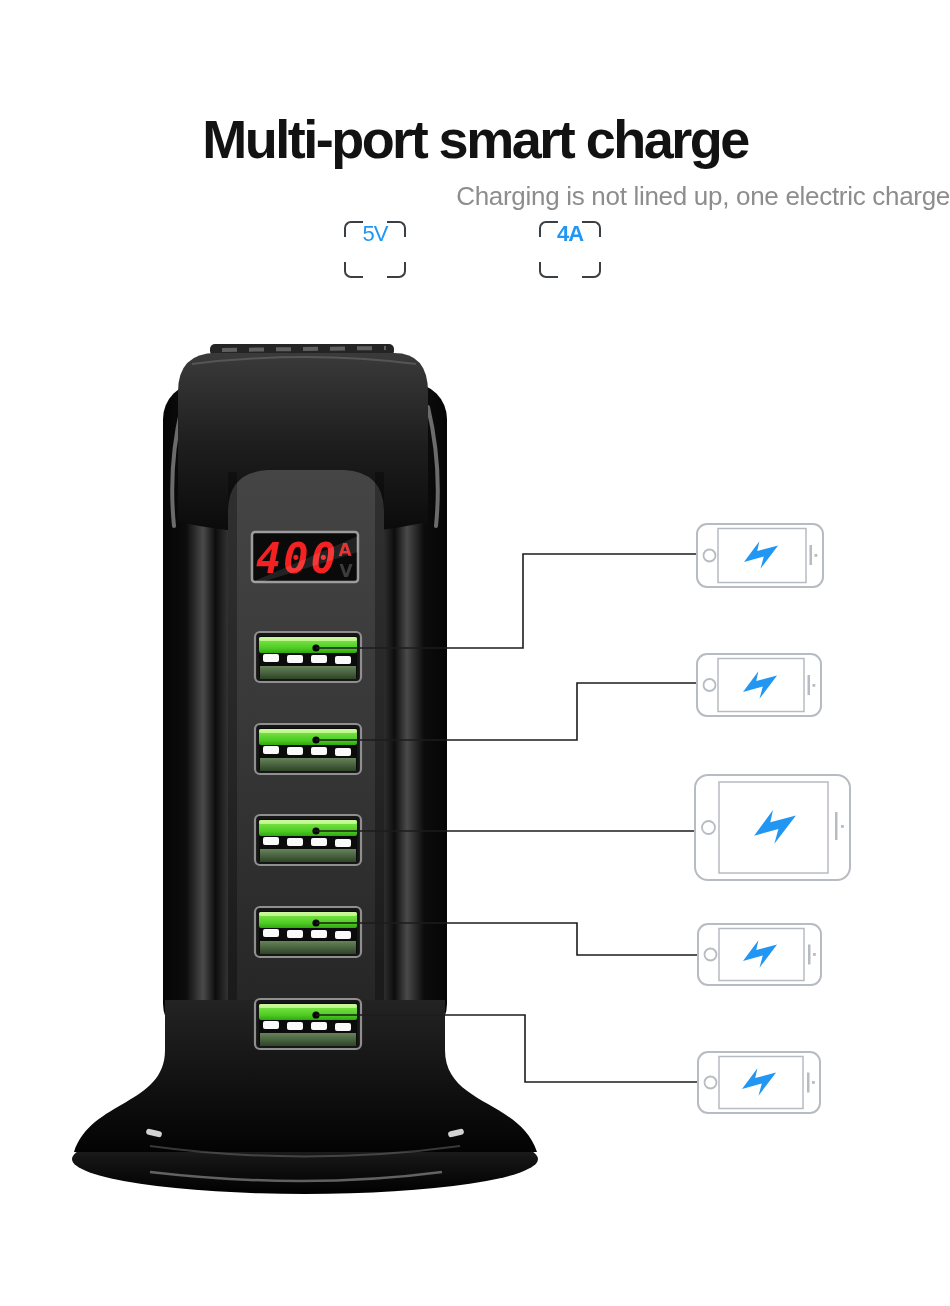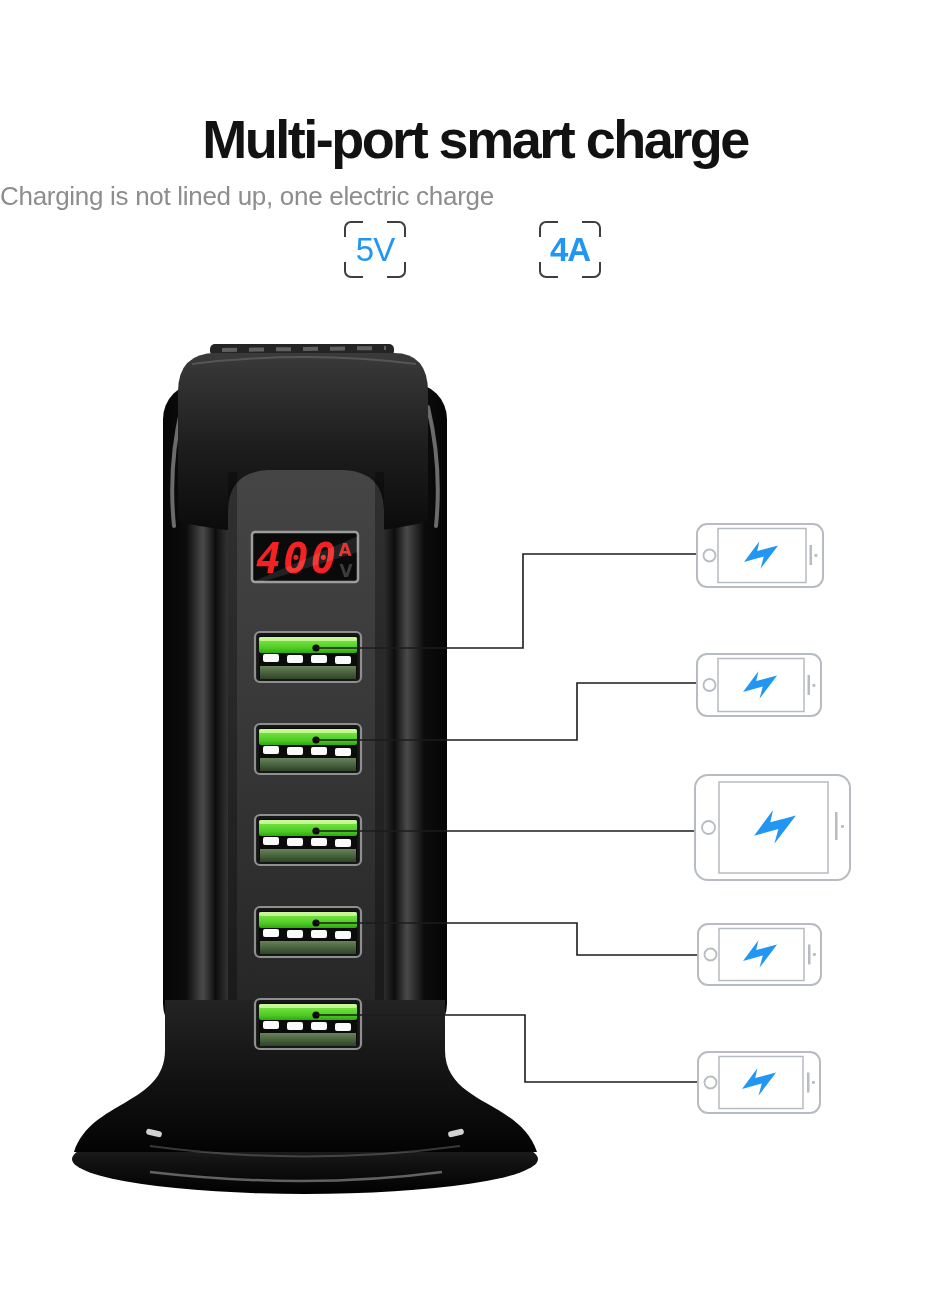--- a/index.html
+++ b/index.html
@@ -1,24 +1,24 @@
 <!DOCTYPE html>
 <html><head>
 <meta charset="utf-8">
 <style>
   html,body{margin:0;padding:0;background:#fff;}
   .stage{position:relative;width:950px;height:1306px;background:#ffffff;overflow:hidden;
          font-family:"Liberation Sans",sans-serif;}
   .title{position:absolute;top:72px;left:0;width:950px;text-align:center;
          font-size:54px;font-weight:800;letter-spacing:-2.5px;color:#121212;}
-  .subtitle{position:absolute;top:155px;left:0;width:950px;text-align:left;
+  .subtitle{position:absolute;top:155px;left:0;width:950px;text-align:right;
          font-size:26px;color:#8d8d8d;letter-spacing:-0.3px;}
   .badge{position:absolute;top:221px;width:62px;height:57px;
-         display:flex;align-items:center;justify-content:center;
-         font-size:33px;color:#2196f3;letter-spacing:-1px;}
+         display:flex;align-items:flex-start;justify-content:center;
+         font-size:22px;color:#2196f3;letter-spacing:-1px;}
   #badge-5v{left:344px;}
   #badge-4a{left:539px;font-weight:bold;}
   .corner{position:absolute;width:17px;height:14px;border:0 solid #3a3f44;}
   .c-tl{top:0;left:0;border-top-width:2.5px;border-left-width:2.5px;border-top-left-radius:7px;}
   .c-tr{top:0;right:0;border-top-width:2.5px;border-right-width:2.5px;border-top-right-radius:7px;}
   .c-bl{bottom:0;left:0;border-bottom-width:2.5px;border-left-width:2.5px;border-bottom-left-radius:7px;}
   .c-br{bottom:0;right:0;border-bottom-width:2.5px;border-right-width:2.5px;border-bottom-right-radius:7px;}
   svg.scene{position:absolute;left:0;top:0;}
 </style>
 </head>

